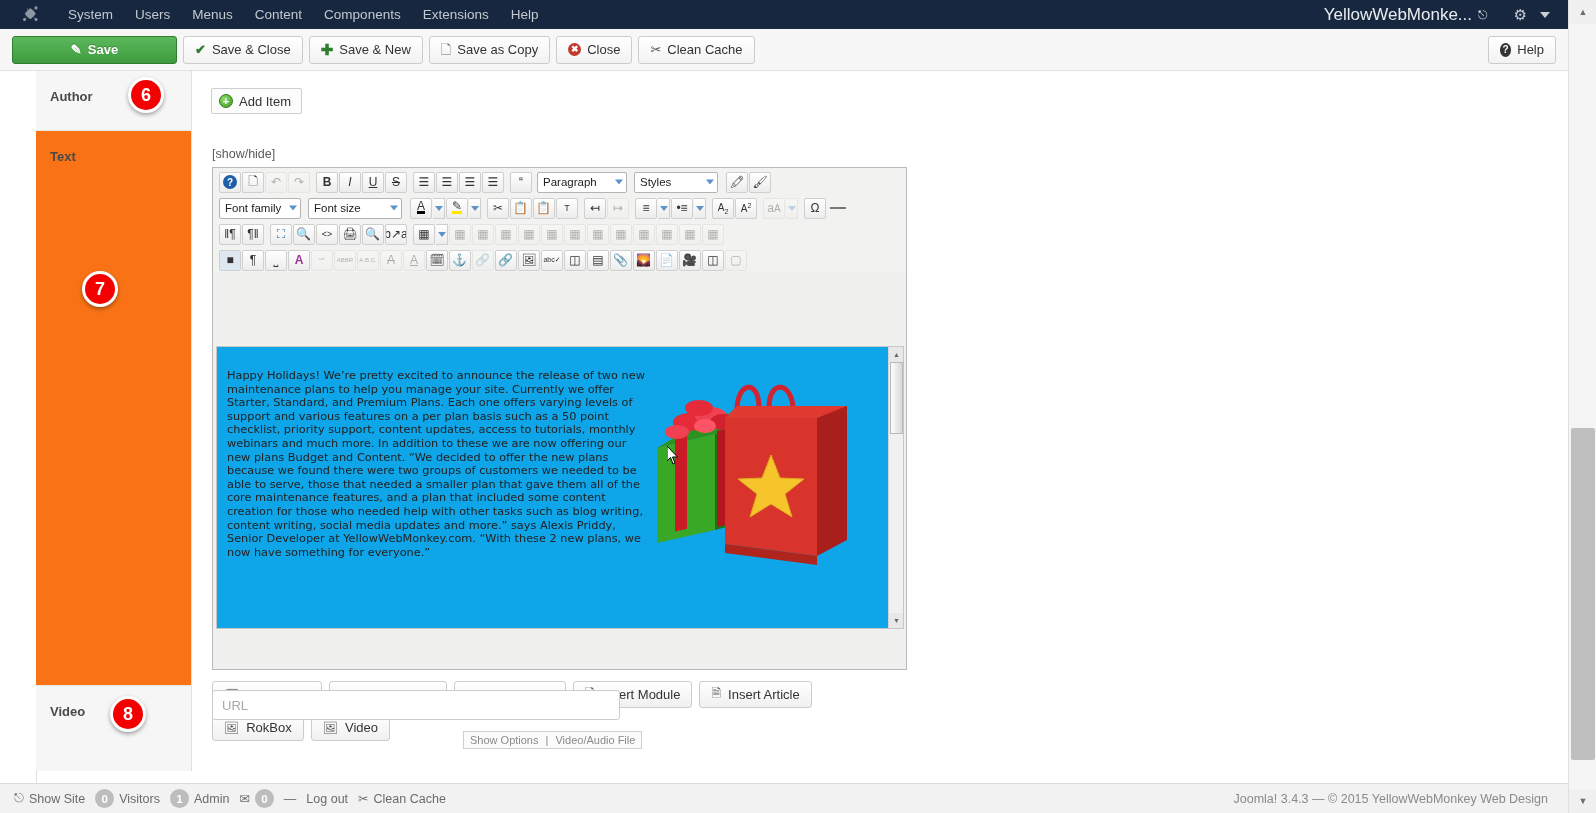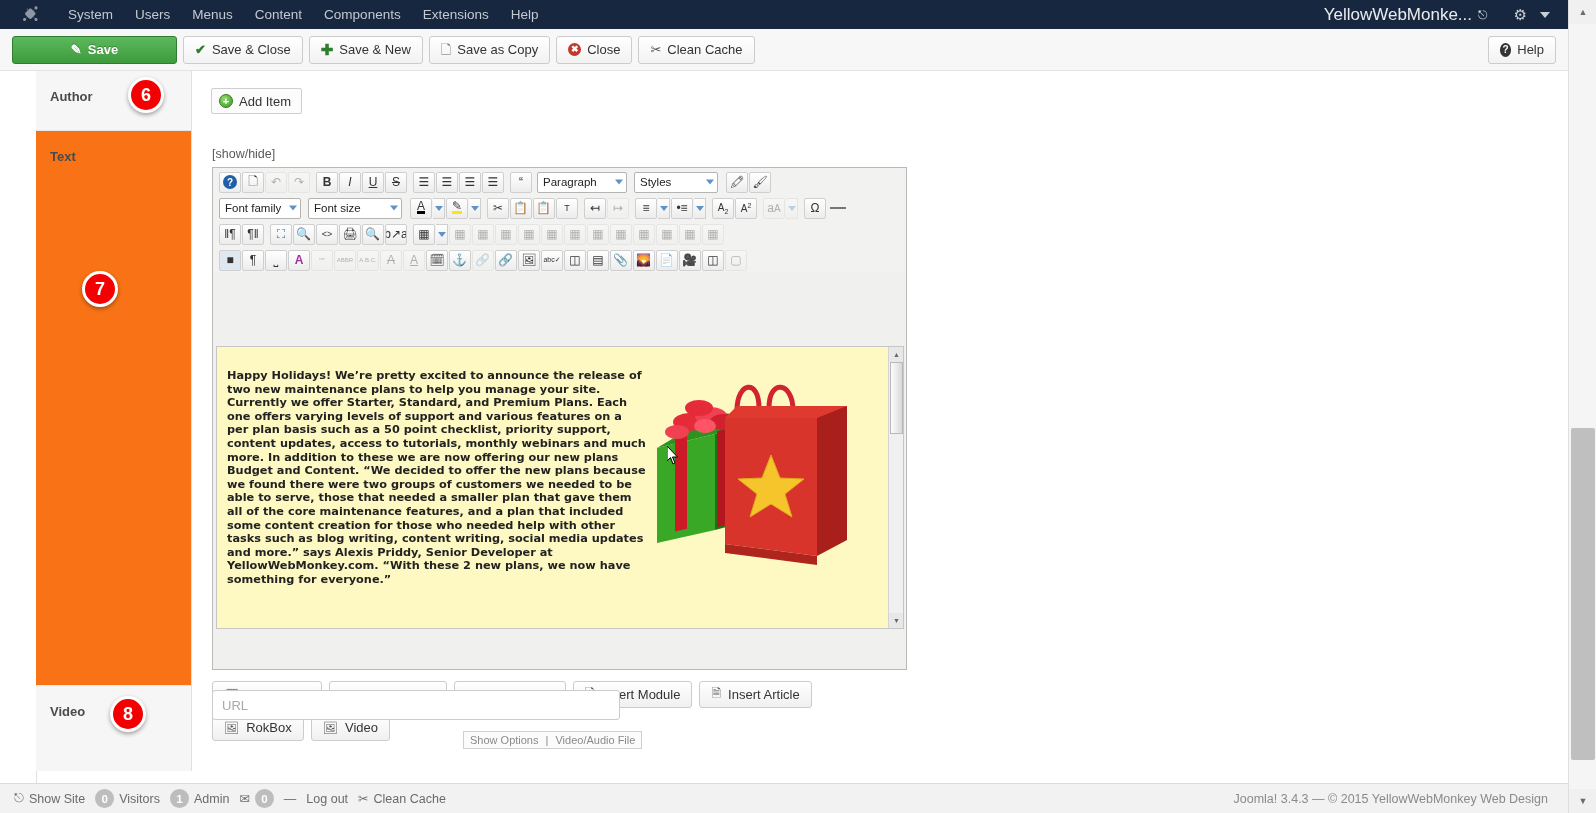--- a/index.html
+++ b/index.html
@@ -219,24 +219,23 @@
     width: 0; height: 0;
     border-left: 4px solid transparent;
     border-right: 4px solid transparent;
     border-top: 5px solid #5d93c7;
   }
   .tb-split.dim { opacity:.35; }
 
   .tm-body {
     position: absolute; left: 3px; top: 178px;
     width: 688px; height: 283px;
-    background: #fef9c3;
+    background: #0ea5e9;
     border: 1px solid #c6c6c6;
     overflow: hidden;
-    font-weight: bold;
   }
   .tm-text {
     position: absolute; left: 10px; top: 22px;
     width: 420px;
     font-family: "DejaVu Sans", sans-serif;
     font-size: 11.3px;
     line-height: 13.6px;
     color: #222;
     white-space: pre-wrap;
   }

